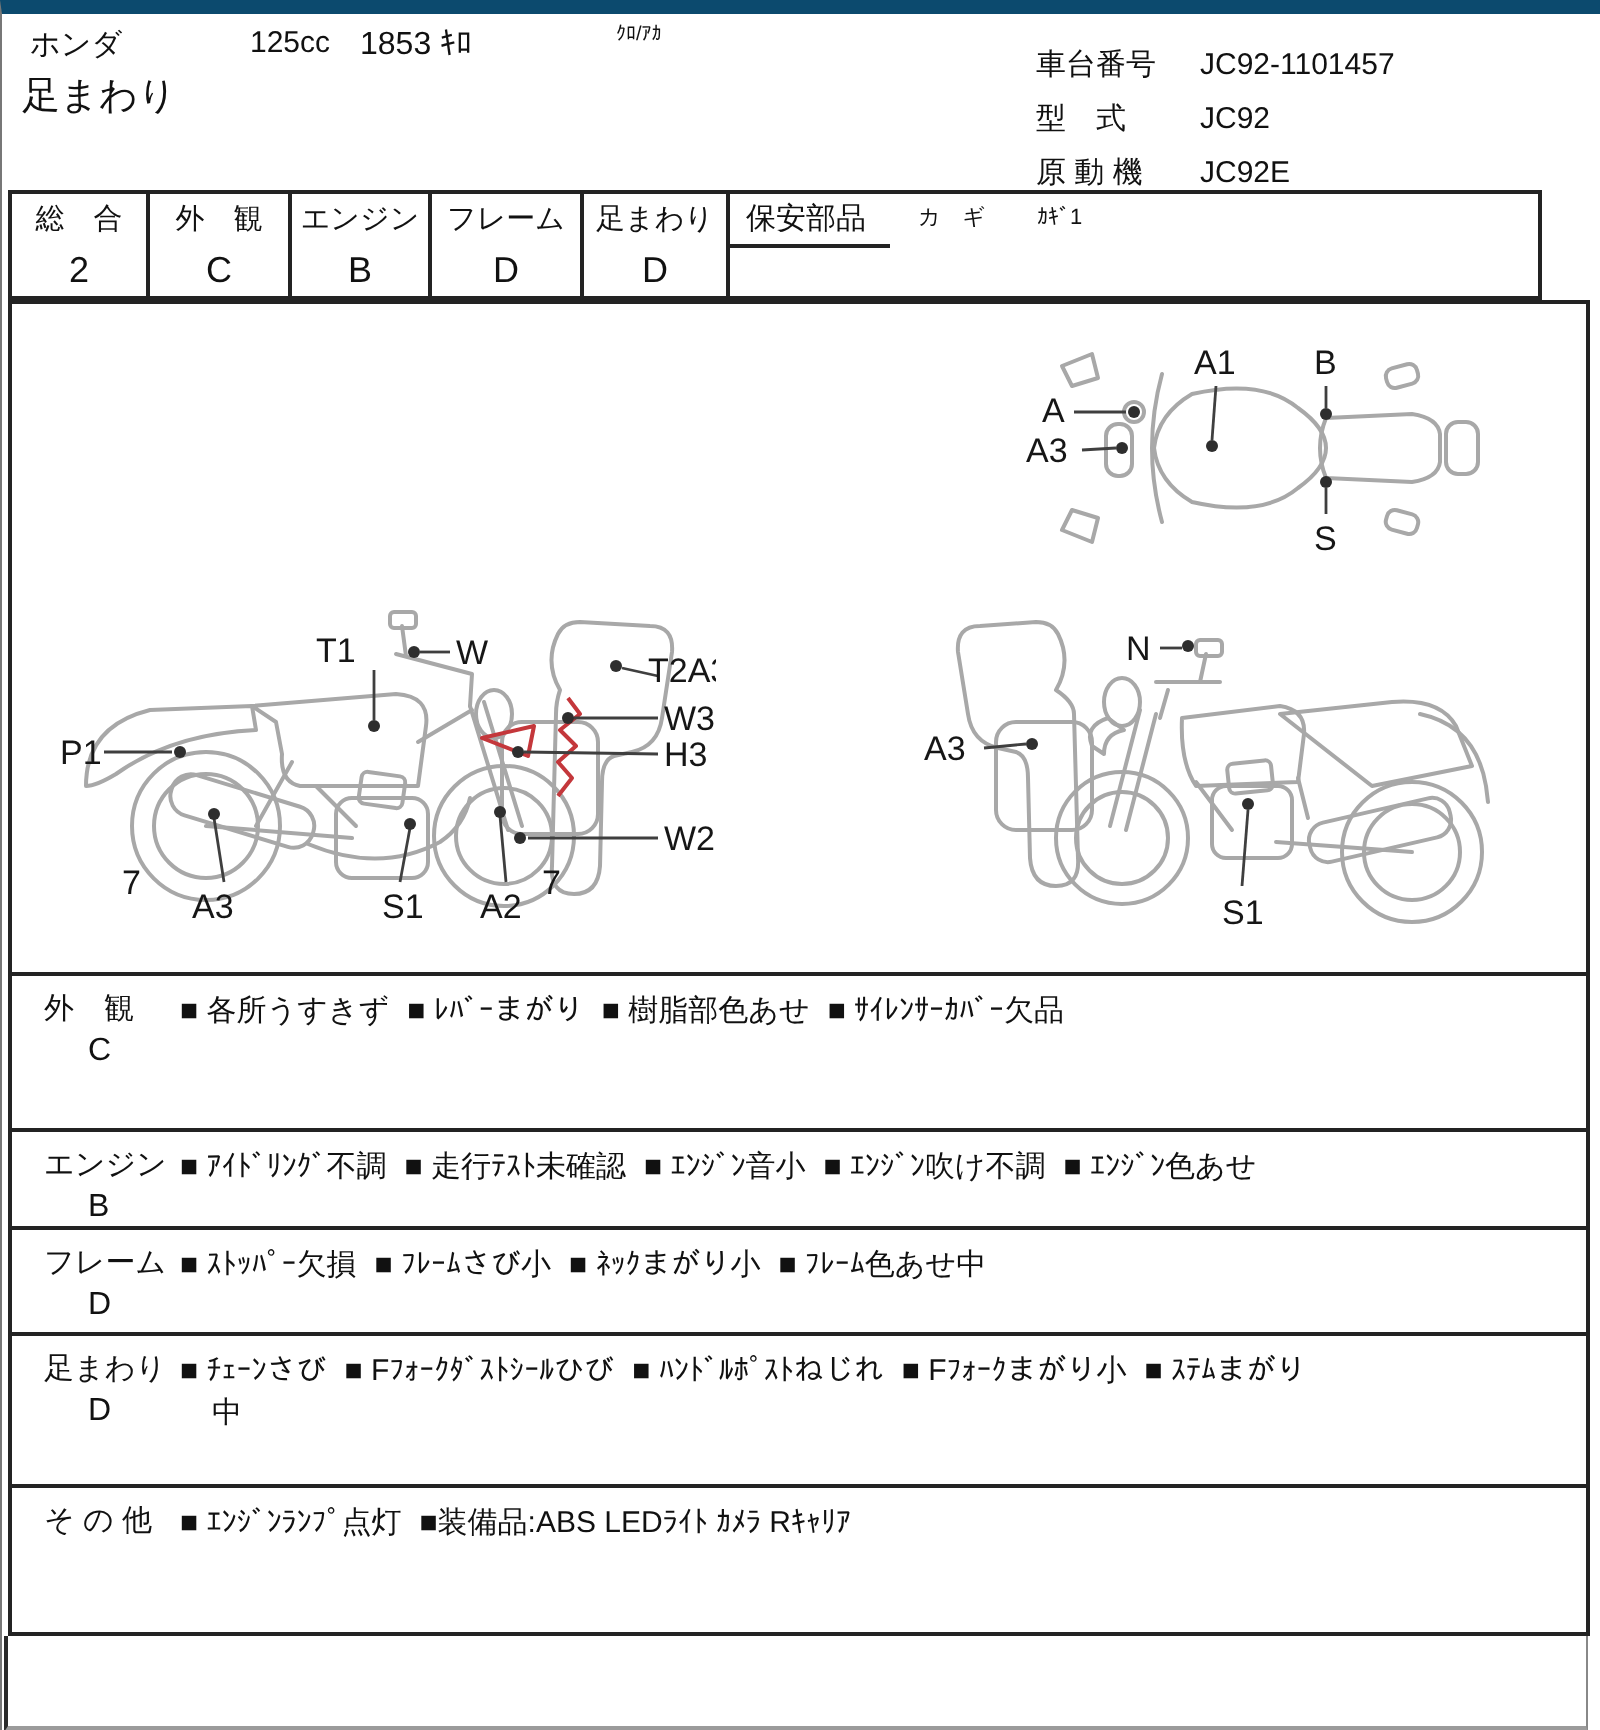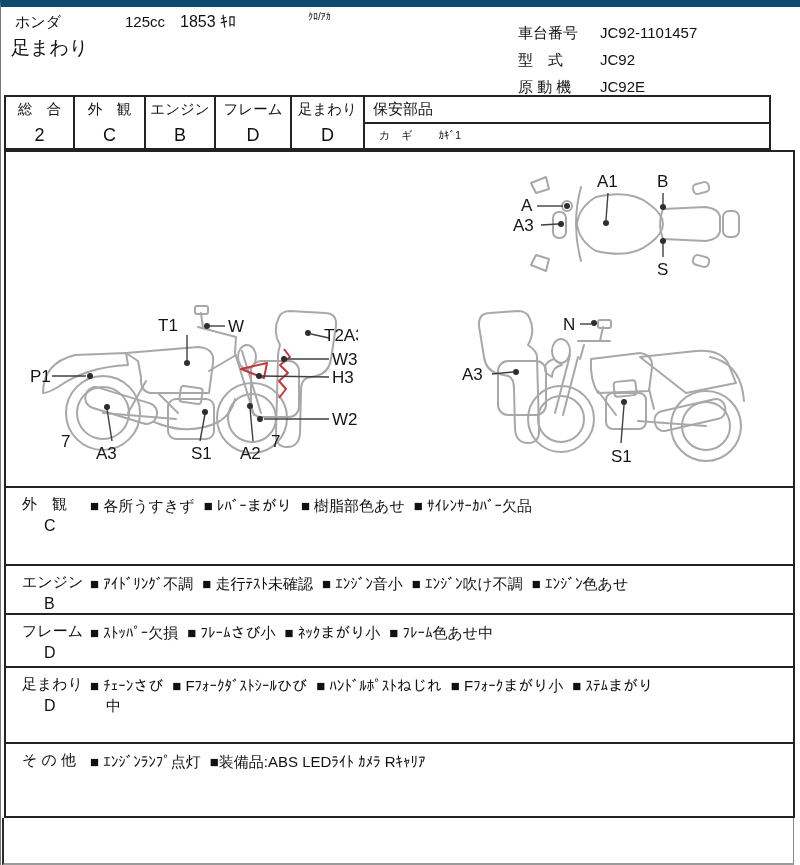--- a/index.html
+++ b/index.html
@@ -16,21 +16,21 @@
   .h-right{left:517px;top:12px;font-size:15px;line-height:27px;}
   .h-right .lab{display:inline-block;width:82px;}
   
   .ratings{position:absolute;top:88px;left:3px;width:767px;height:55px;
            border:2px solid #232323;display:flex;box-sizing:border-box;}
   .rcell{border-right:2px solid #232323;box-sizing:border-box;display:flex;flex-direction:column;
          align-items:center;justify-content:space-between;padding:3px 0 2px;}
   .rc0{width:69px}.rc1{width:71px}.rc2{width:70px}.rc3{width:76px}.rc4{width:73px}
   .rlabel{font-size:14.5px;}
   .rgrade{font-size:18px;}
-  .safety{flex:1;display:flex;flex-direction:column;}
+  .safety{flex:1;display:flex;}
   .srow1{height:27px;border-bottom:2px solid #232323;display:flex;align-items:center;
          padding-left:8px;font-size:14.5px;box-sizing:border-box;}
   .srow1 .title{margin-right:12px;font-size:15px;}
   .sp{display:inline-flex;align-items:center;margin-right:17px;white-space:nowrap;}
   .sp-name{font-size:13.5px;}
   .circ{display:inline-block;width:12px;height:12px;border:2px solid #111;border-radius:50%;
         margin-left:6px;box-sizing:content-box;}
   .srow2{height:22px;display:flex;align-items:center;padding-left:14px;font-size:11px;}
   .srow2 .kv{margin-left:26px;}
   

